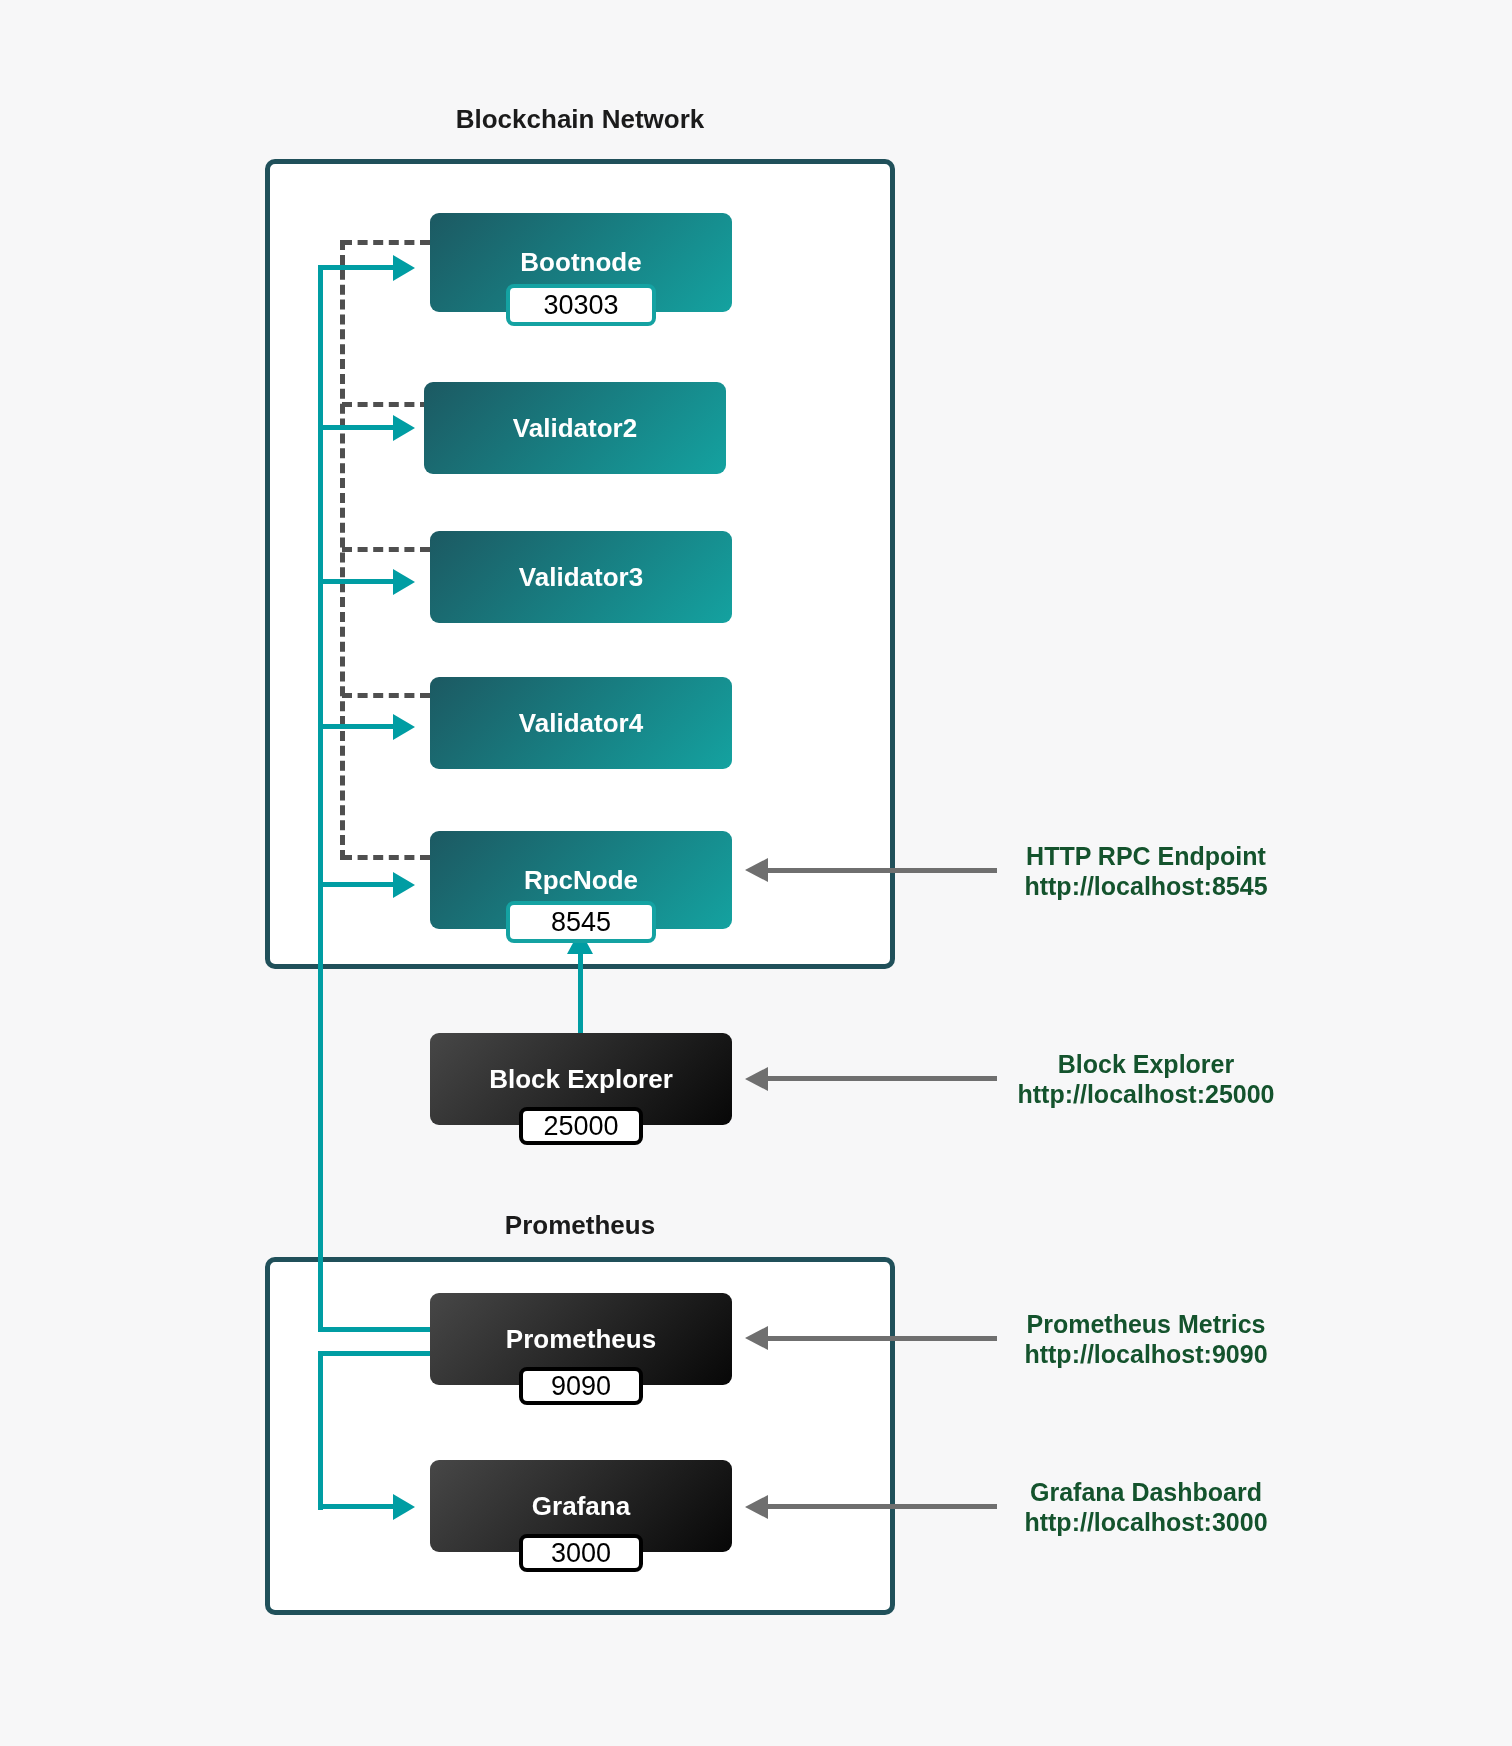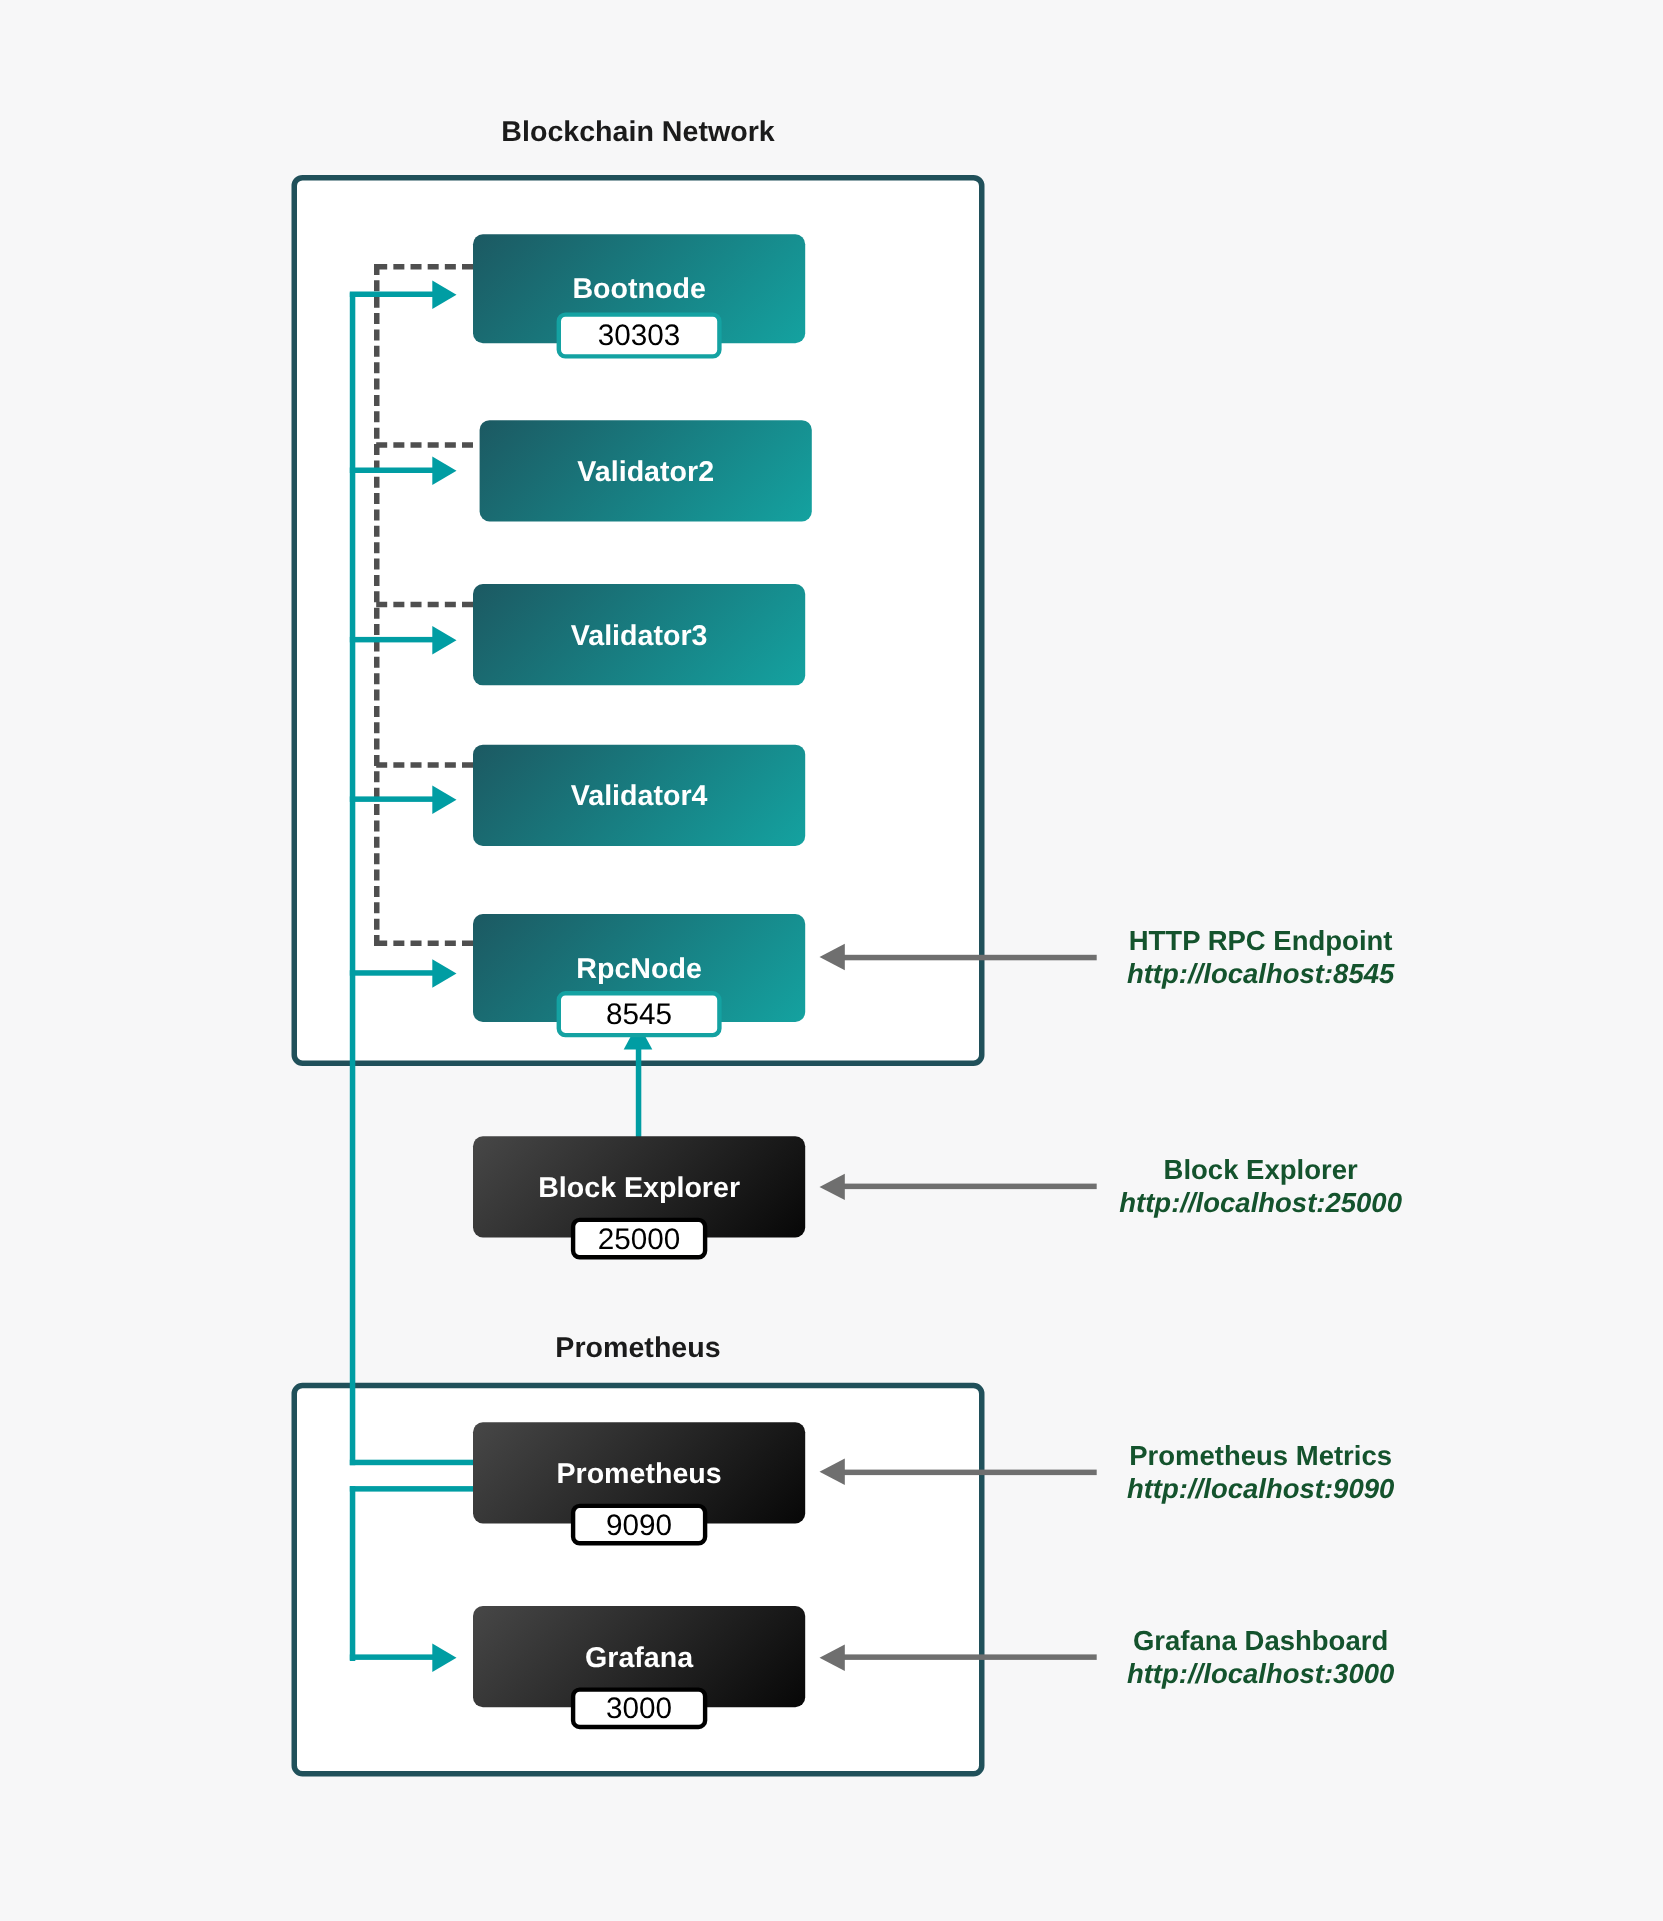--- a/index.html
+++ b/index.html
@@ -44,21 +44,21 @@
   .dash-h{position:absolute;border-top:5px dashed var(--dash-gray);z-index:1;}
   .dash-v{position:absolute;border-left:5px dashed var(--dash-gray);z-index:1;}
 
   .ga-line{position:absolute;height:5px;background:var(--arrow-gray);z-index:2;}
   .ga-head{position:absolute;width:0;height:0;z-index:2;
     border-top:12px solid transparent;border-bottom:12px solid transparent;
     border-right:23px solid var(--arrow-gray);}
 
   .annotation{position:absolute;left:996px;width:300px;text-align:center;
     color:#14532d;font-size:25px;font-weight:700;line-height:30px;}
-  .annotation .url{font-style:italic;}
+  .annotation .url{}
 
   .ghost-strip{position:absolute;left:430px;width:302px;height:8px;overflow:hidden;
     z-index:5;text-align:center;}
   .ghost-strip span{display:inline-block;margin-top:1px;color:#ffffff;
     font-weight:700;font-size:26px;line-height:26px;}
 </style>
 </head>
 <body>
 
 <div class="canvas">
@@ -112,21 +112,21 @@
   <div class="ga-head" style="left:745px;top:1326px;"></div>
 
   <div class="ga-line" style="left:767px;top:1504px;width:230px;"></div>
   <div class="ga-head" style="left:745px;top:1495px;"></div>
 
   <div class="node node-teal" style="left:430px;top:199px;height:99px;">
     <span>Bootnode</span>
     <div class="port-badge port-teal">30303</div>
   </div>
 
-  <div class="node node-teal" style="left:436px;top:368px;height:92px;">
+  <div class="node node-teal" style="left:424px;top:368px;height:92px;">
     <span>Validator2</span>
   </div>
 
   <div class="node node-teal" style="left:430px;top:517px;height:92px;">
     <span>Validator3</span>
   </div>
 
   <div class="ghost-strip" style="top:513px;">
     <span>Validator1</span>
   </div>

